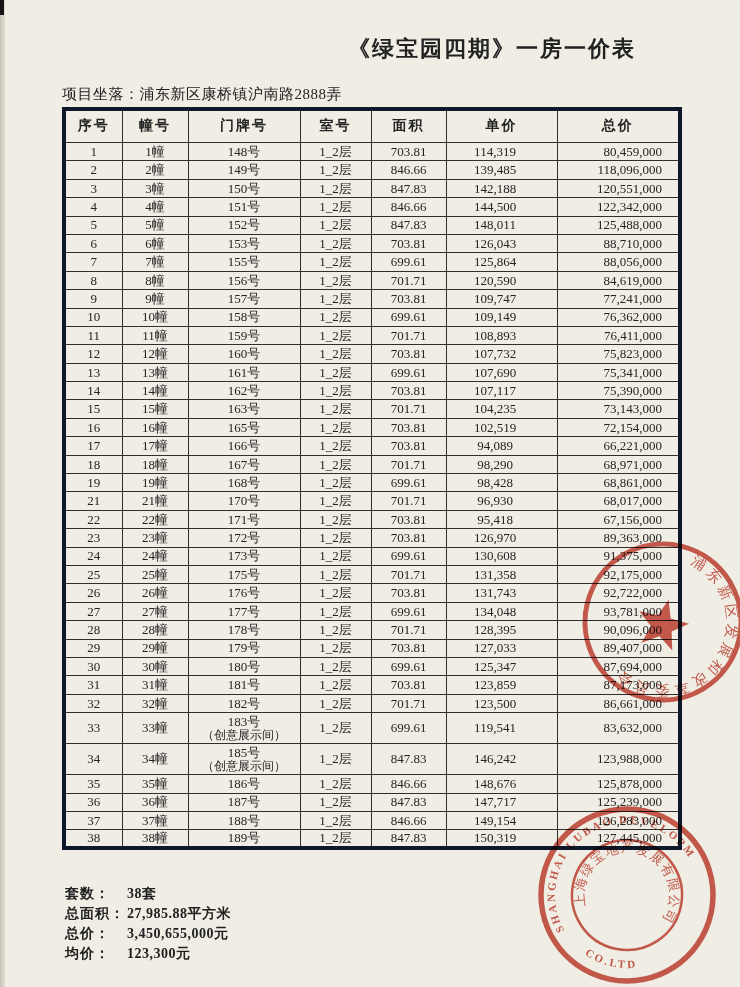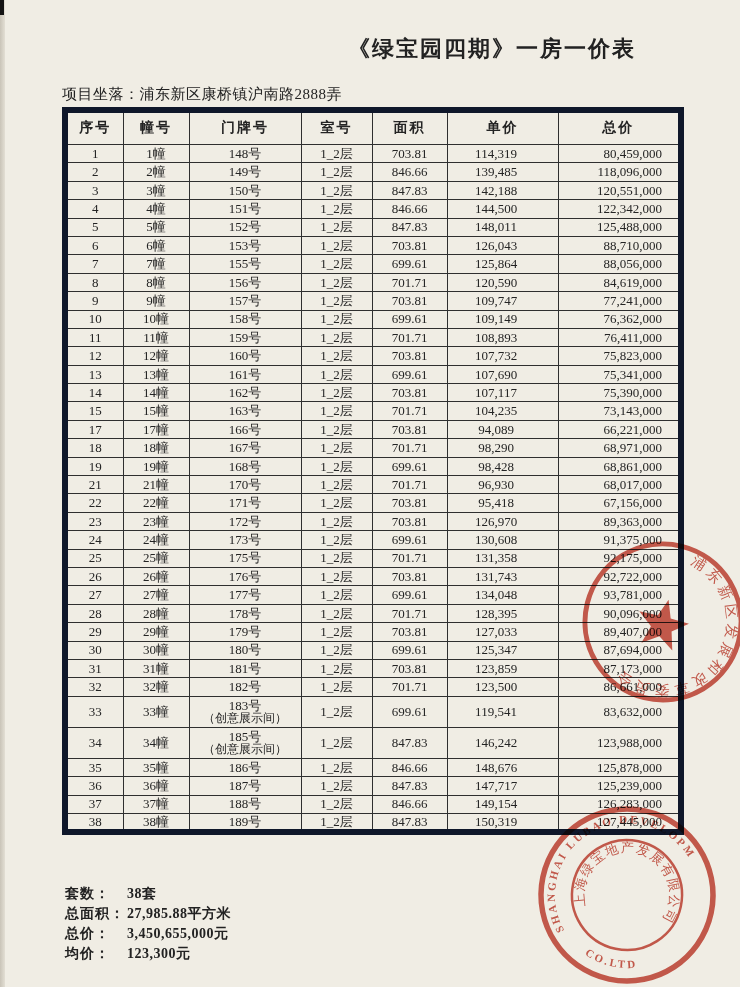--- a/index.html
+++ b/index.html
@@ -26,21 +26,21 @@
     position:absolute;top:34px;left:0;width:636px;
     text-align:right;font-size:22px;font-weight:bold;letter-spacing:2px;color:#222;
   }
   .location-line{
     position:absolute;top:85px;left:62px;
     font-size:15px;font-weight:normal;color:#222;letter-spacing:0.5px;
   }
   table.price-table{
     position:absolute;left:62px;top:107px;
     width:616px;border-collapse:collapse;table-layout:fixed;
-    border:6px solid #0f172a;
+    border:4px solid #0f172a;
   }
   .price-table th,.price-table td{
     border:1px solid #2f2f2f;
     font-size:13px;line-height:1.05;
     text-align:center;vertical-align:middle;
     padding:0;overflow:hidden;white-space:nowrap;
     color:#242424;
   }
   .price-table thead th{height:31px;font-size:14px;font-weight:bold;letter-spacing:2px;}
   .price-table tbody tr{height:18.4px;}
@@ -221,20 +221,29 @@
           <td class="col-total">75,390,000</td>
         </tr>
         <tr>
           <td>15</td>
           <td>15幢</td>
           <td>163号</td>
           <td>1_2层</td>
           <td>701.71</td>
           <td class="col-unit">104,235</td>
           <td class="col-total">73,143,000</td>
+        </tr>
+        <tr>
+          <td>16</td>
+          <td>16幢</td>
+          <td>165号</td>
+          <td>1_2层</td>
+          <td>703.81</td>
+          <td class="col-unit">102,519</td>
+          <td class="col-total">72,154,000</td>
         </tr>
         <tr>
           <td>17</td>
           <td>17幢</td>
           <td>166号</td>
           <td>1_2层</td>
           <td>703.81</td>
           <td class="col-unit">94,089</td>
           <td class="col-total">66,221,000</td>
         </tr>

